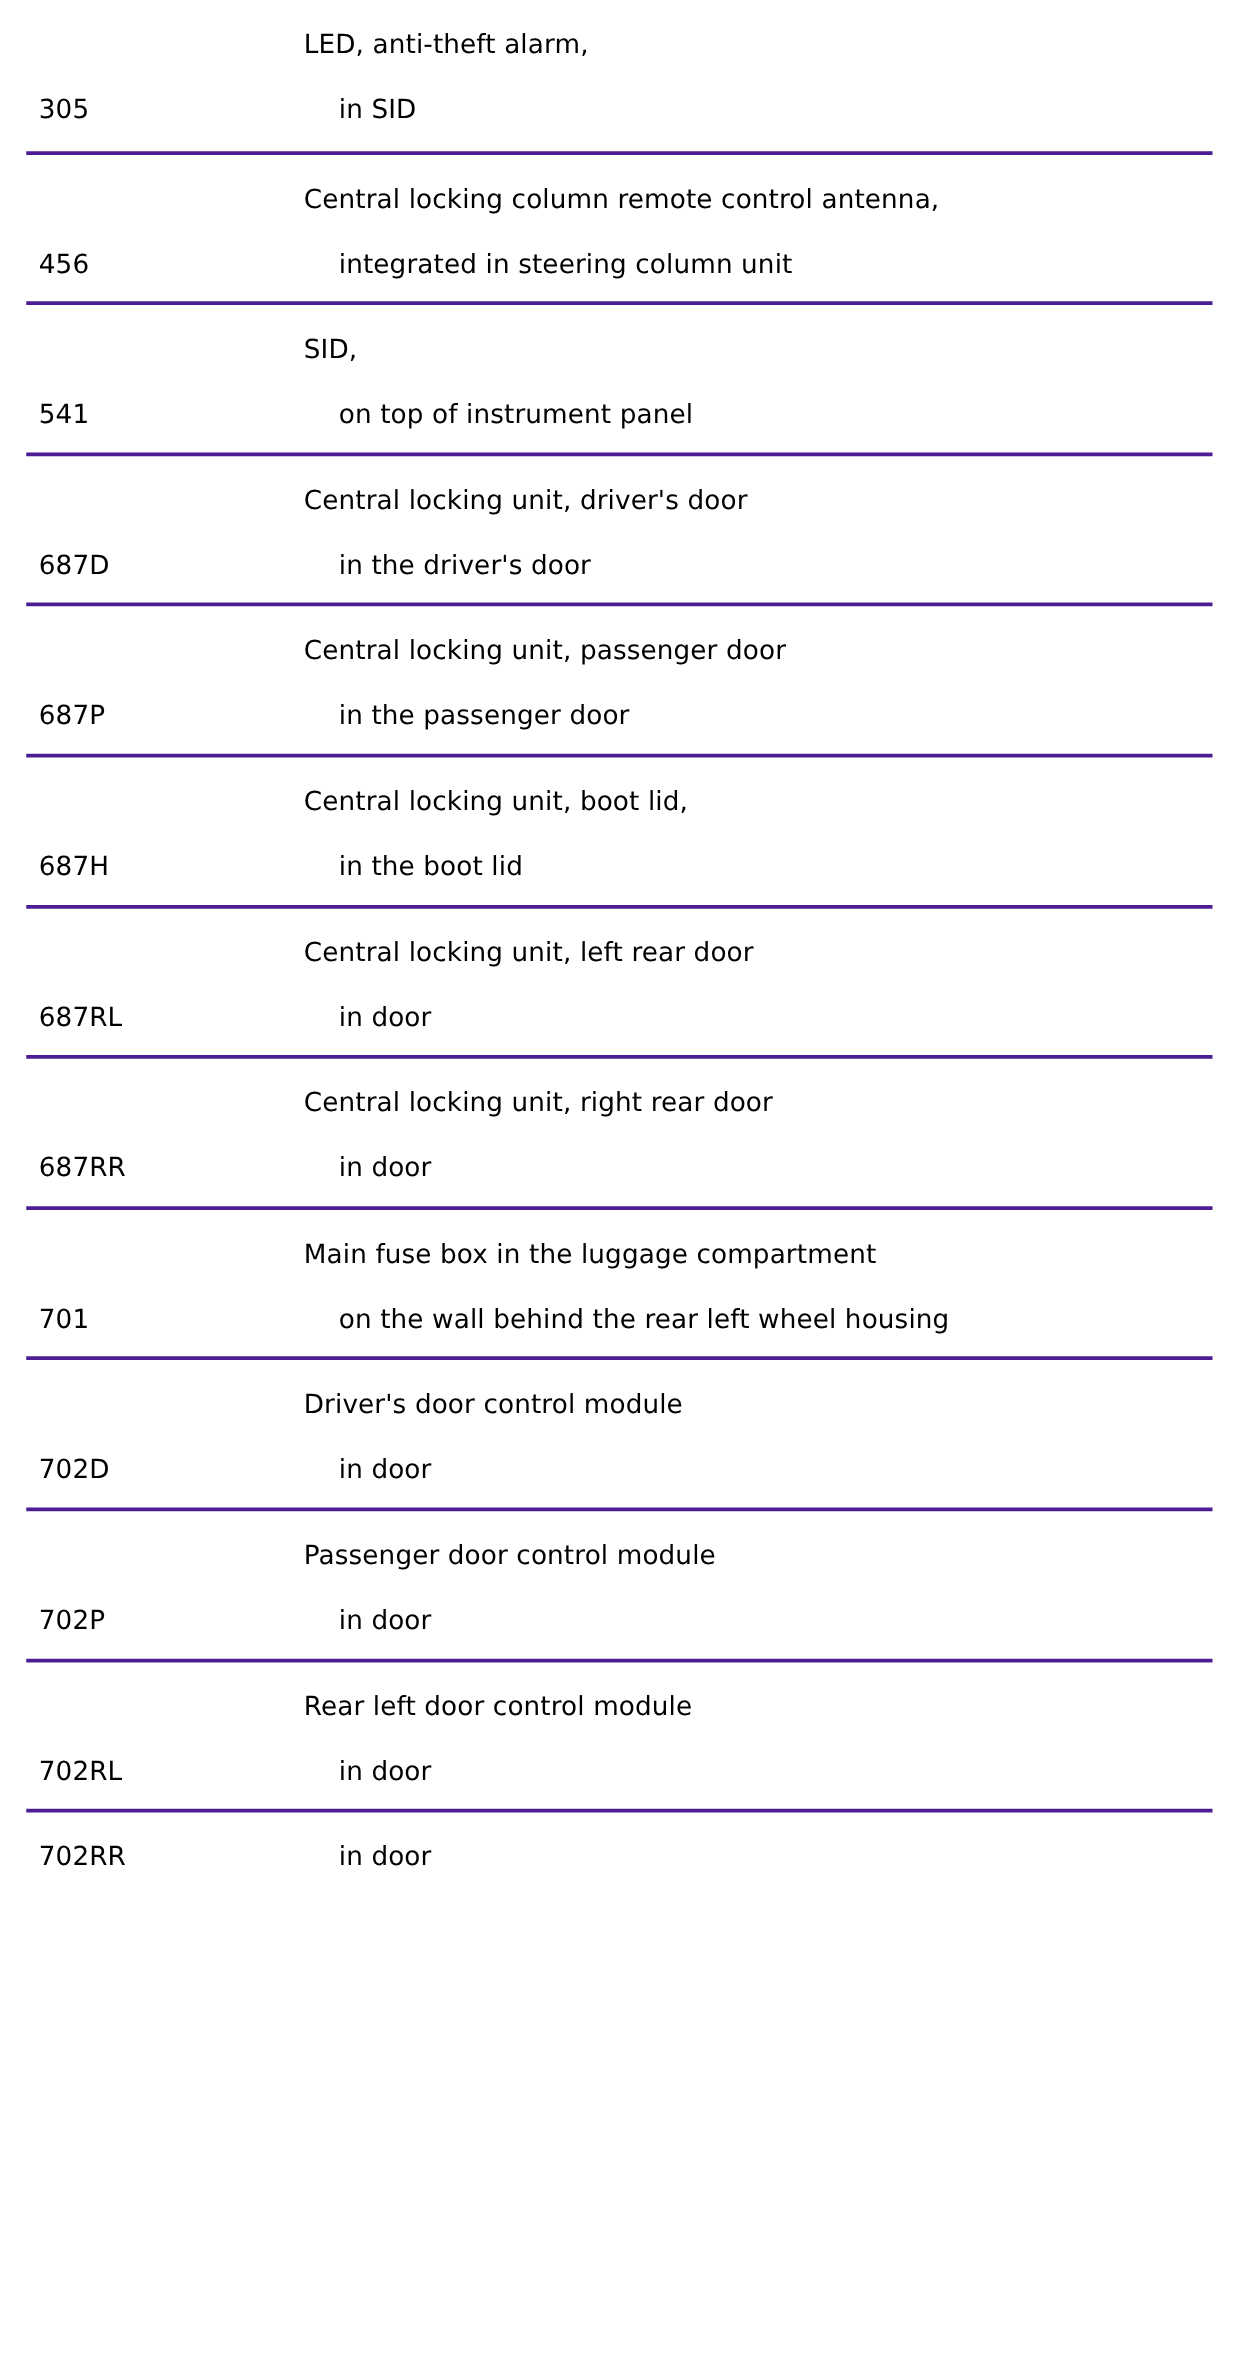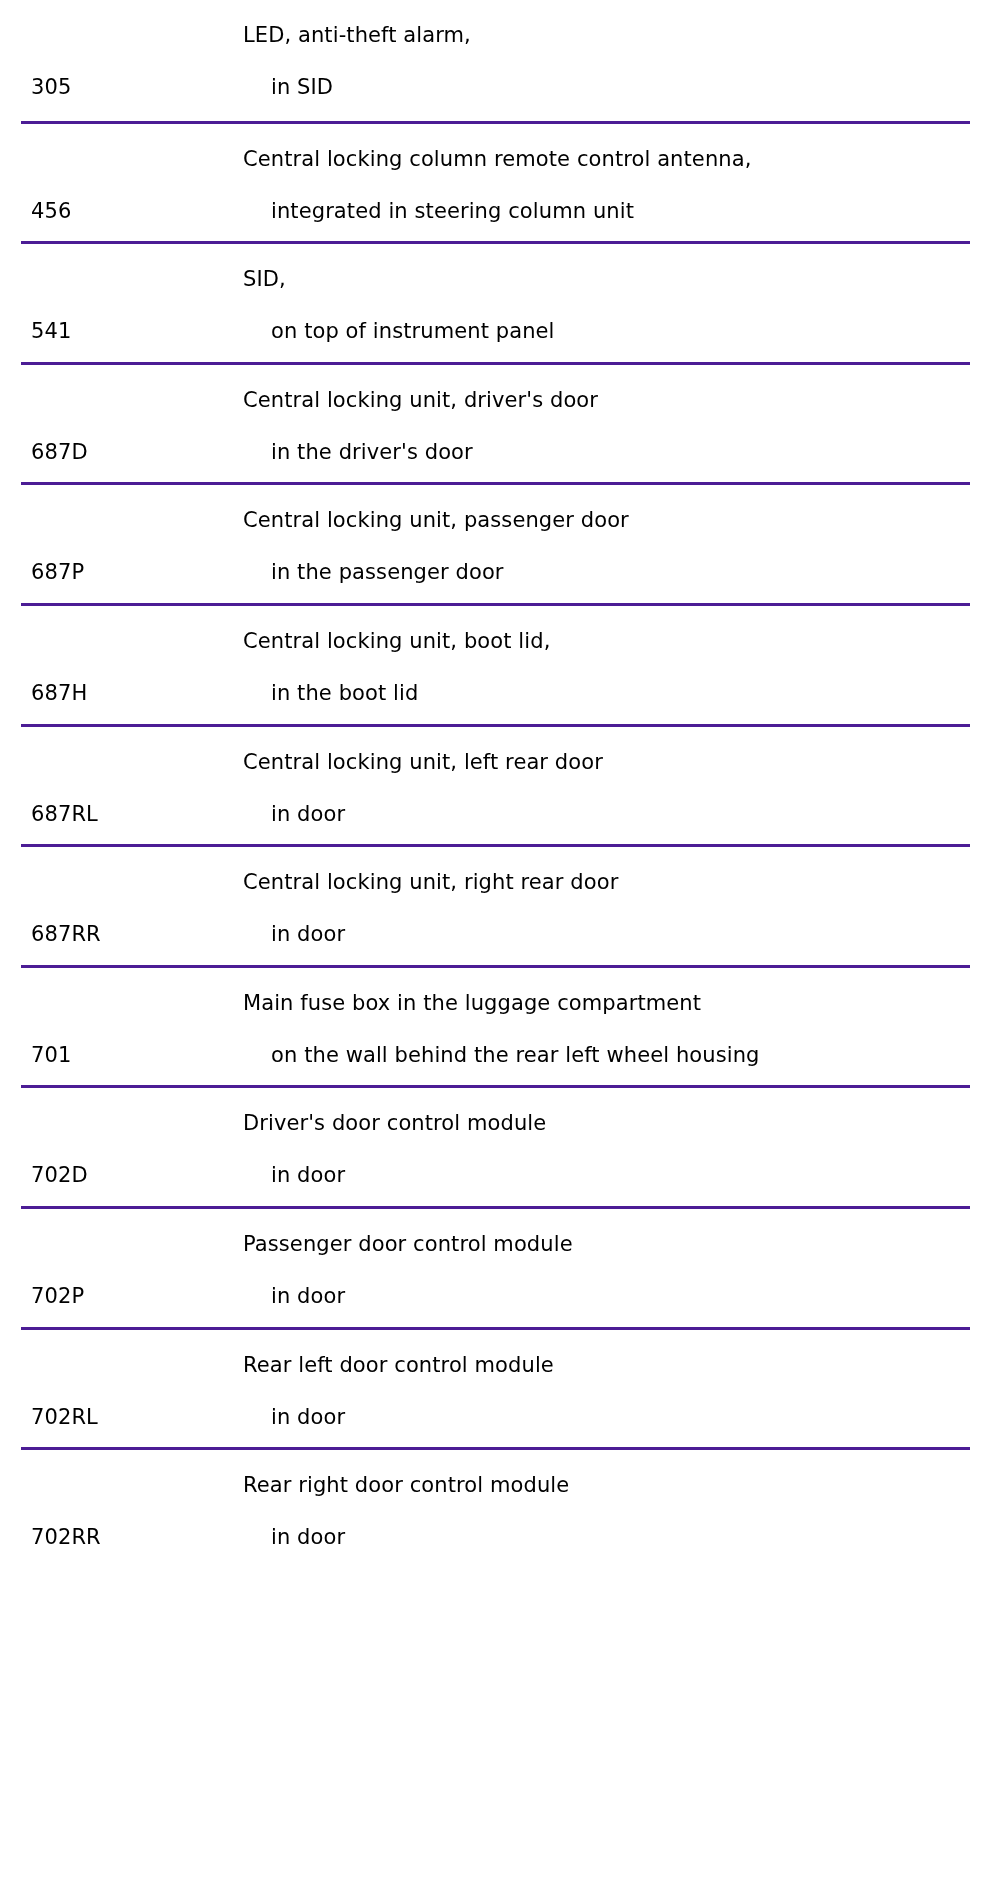--- a/index.html
+++ b/index.html
@@ -180,18 +180,17 @@
         <div class="desc-cell">
           <span class="desc-line">Rear left door control module</span>
           <span class="desc-line-secondary">in door</span>
         </div>
       </div>
     </div>
     <div class="legend-row">
       <div class="row-inner">
         <div class="code-cell">702RR</div>
         <div class="desc-cell">
-          <span class="desc-line">Rear right door control module</span>
           <span class="desc-line-secondary">in door</span>
         </div>
       </div>
     </div>
   </div>
 
 </body></html>

